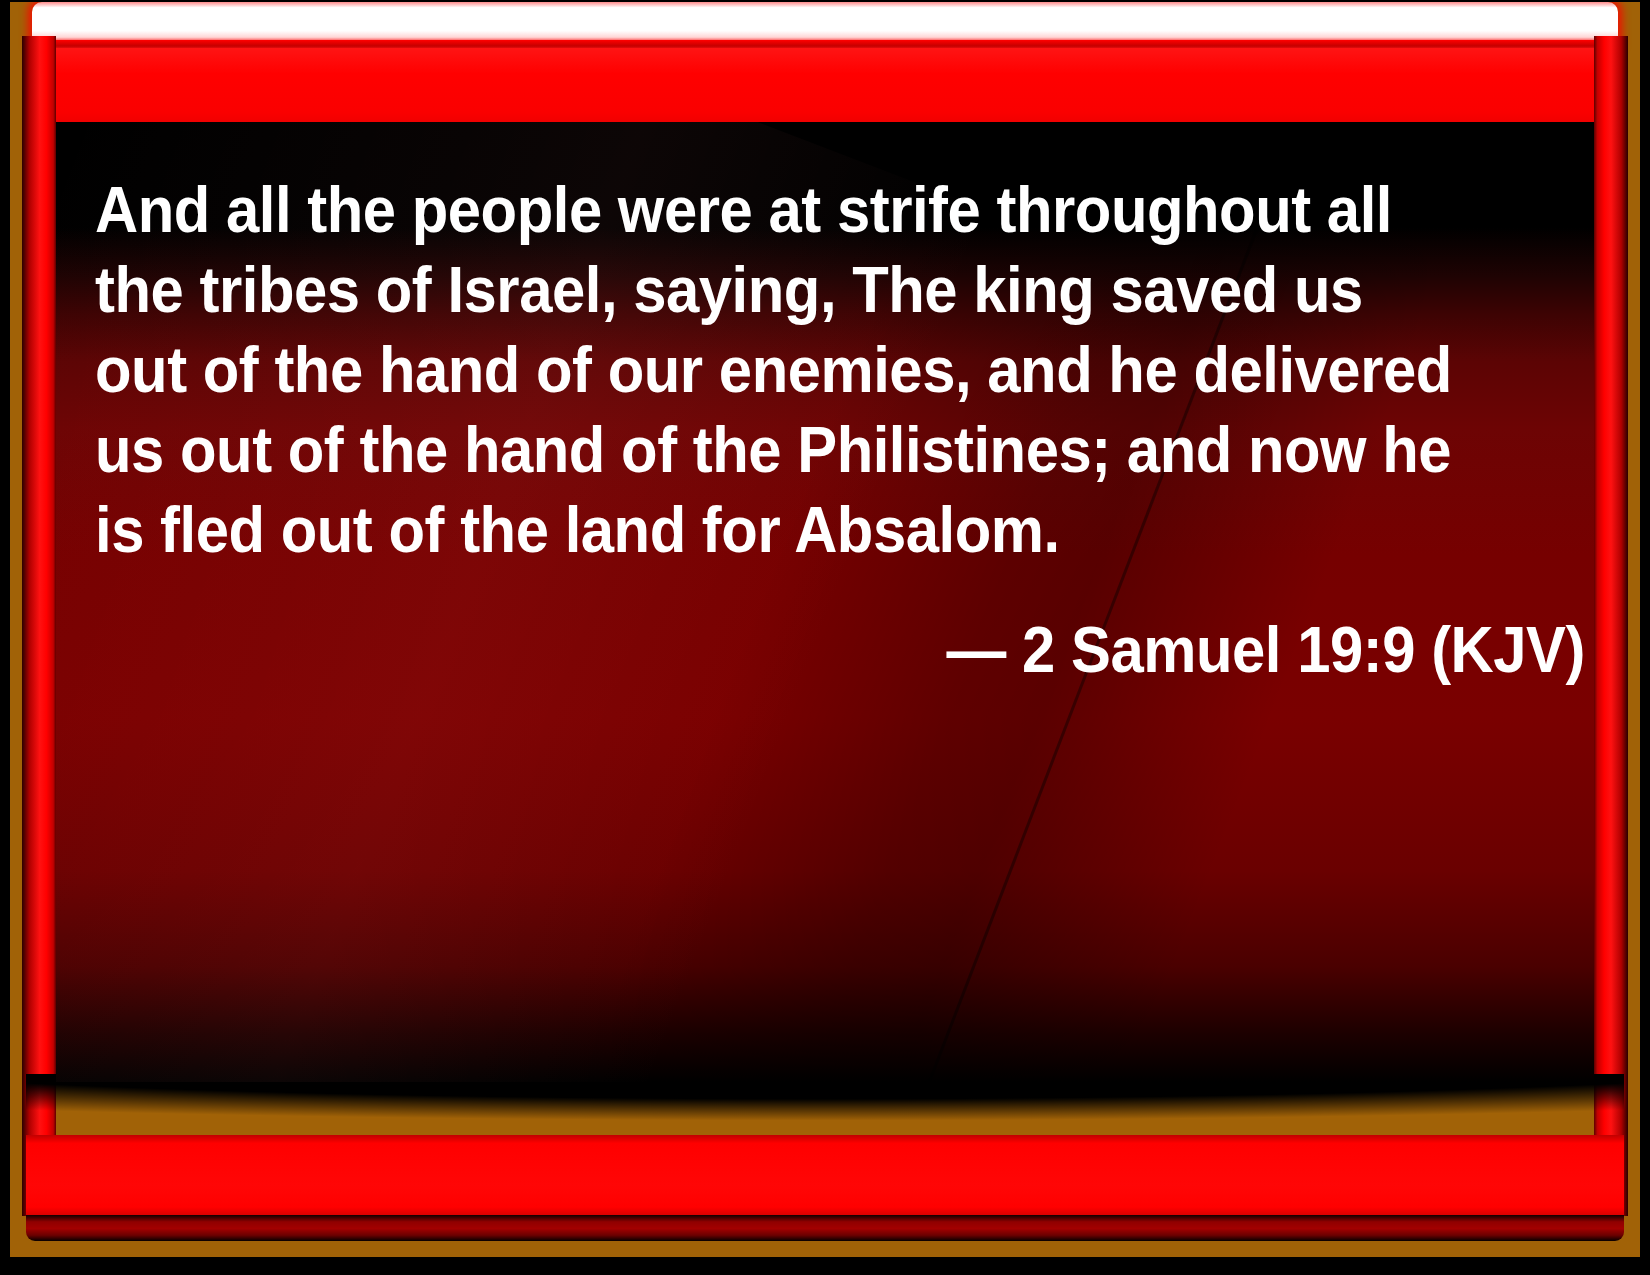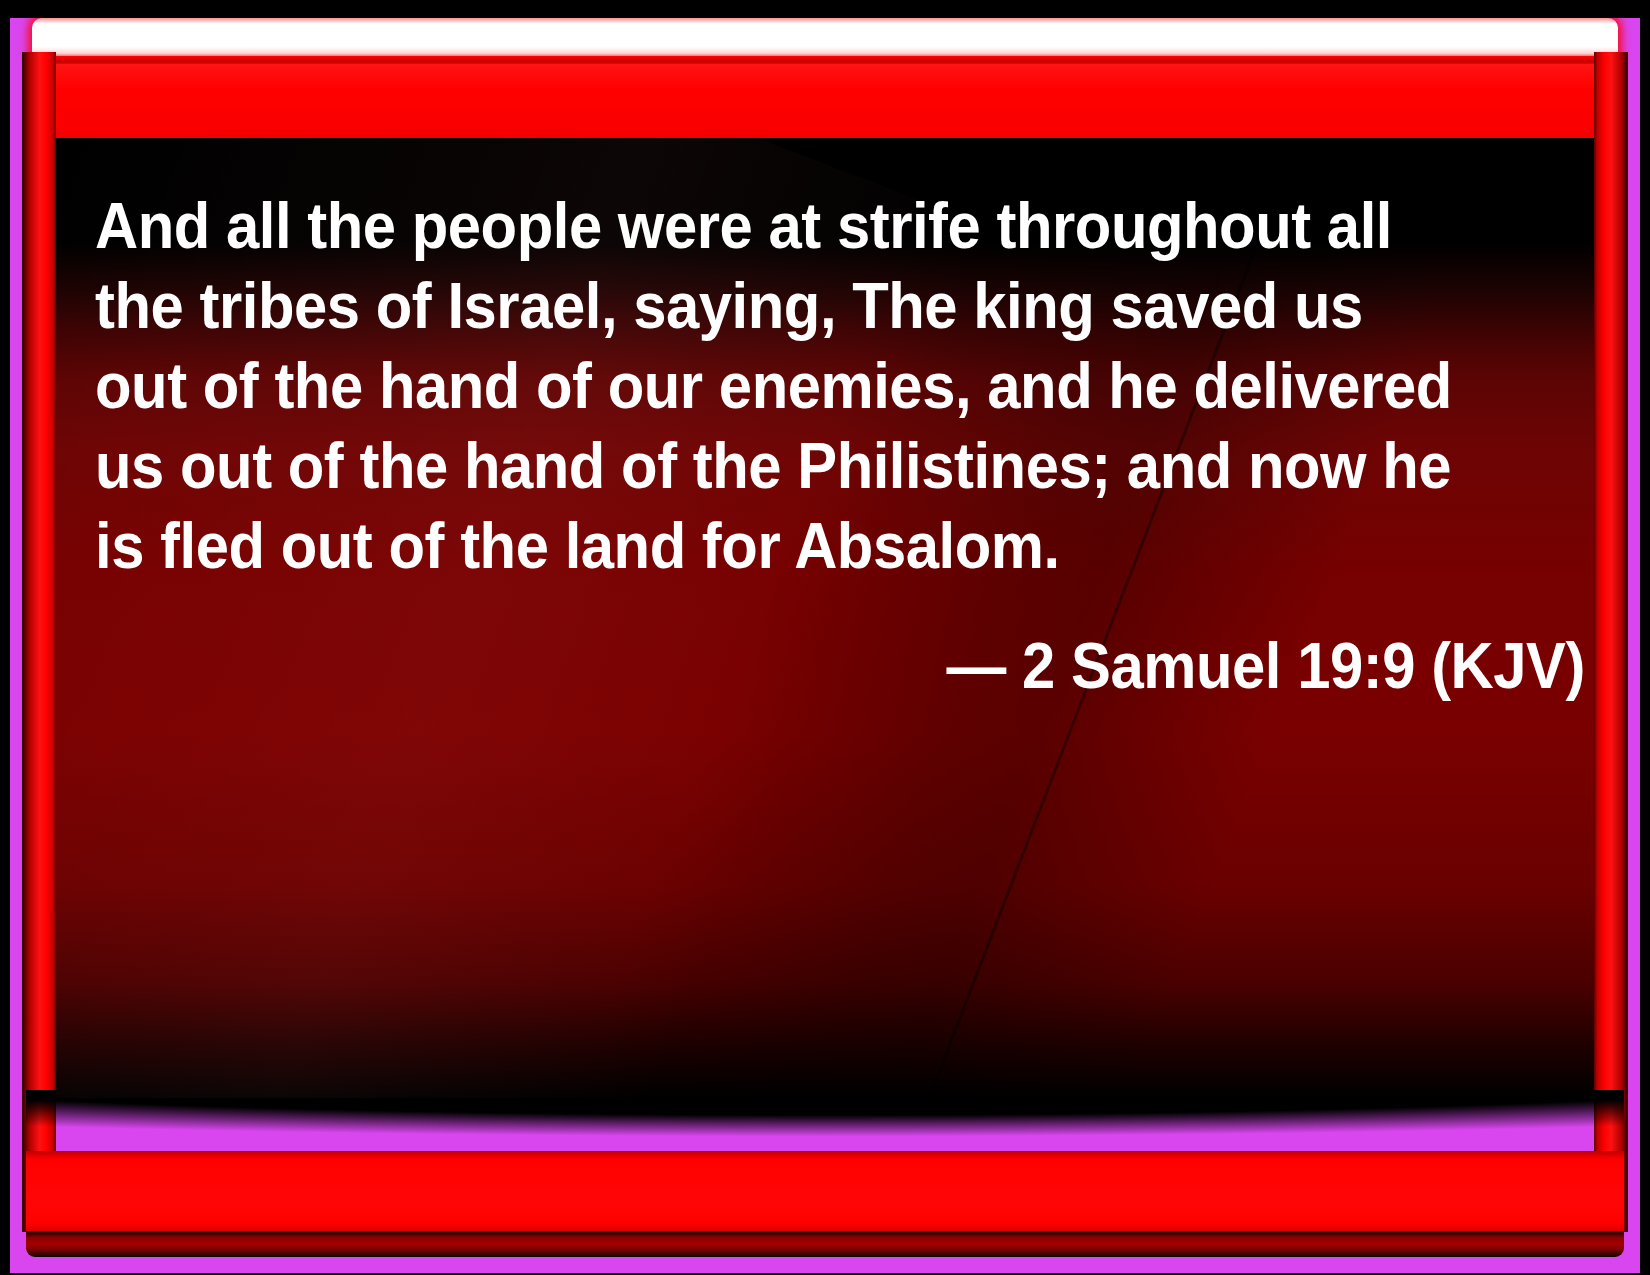--- a/index.html
+++ b/index.html
@@ -20,24 +20,24 @@
     width: 1650px;
     height: 1275px;
     background: #000000;
     overflow: hidden;
   }
 
   
   .card {
     position: absolute;
     left: 10px;
-    top: 18px;
+    top: 2px;
     width: 1630px;
     height: 1255px;
-    background: #d946ef;
+    background: #a16207;
     overflow: hidden;
   }
 
   
   
   .top-white {
     position: absolute;
     left: 22px;
     top: 0px;
     width: 1586px;

